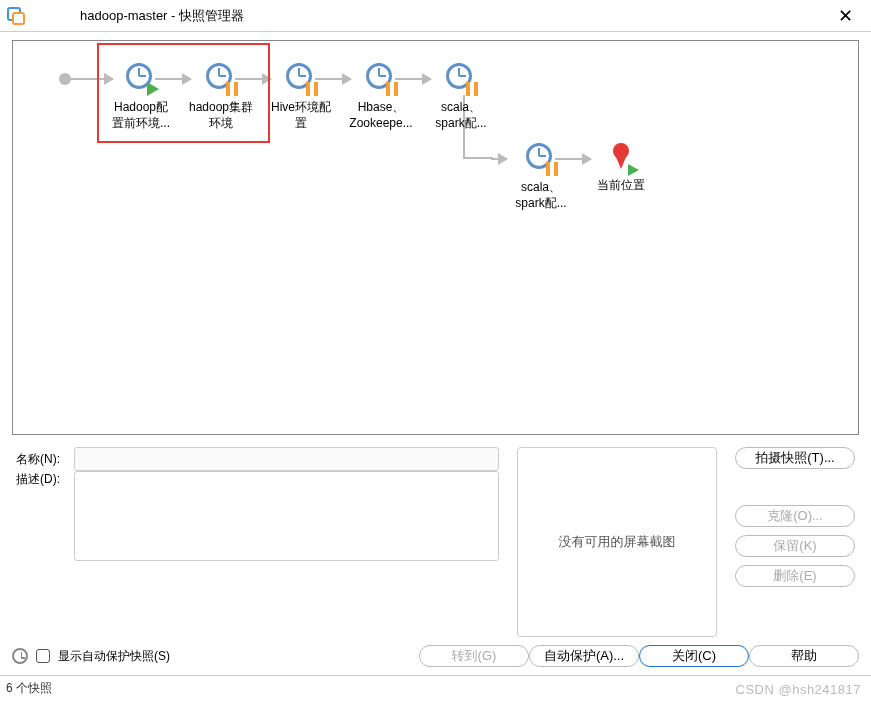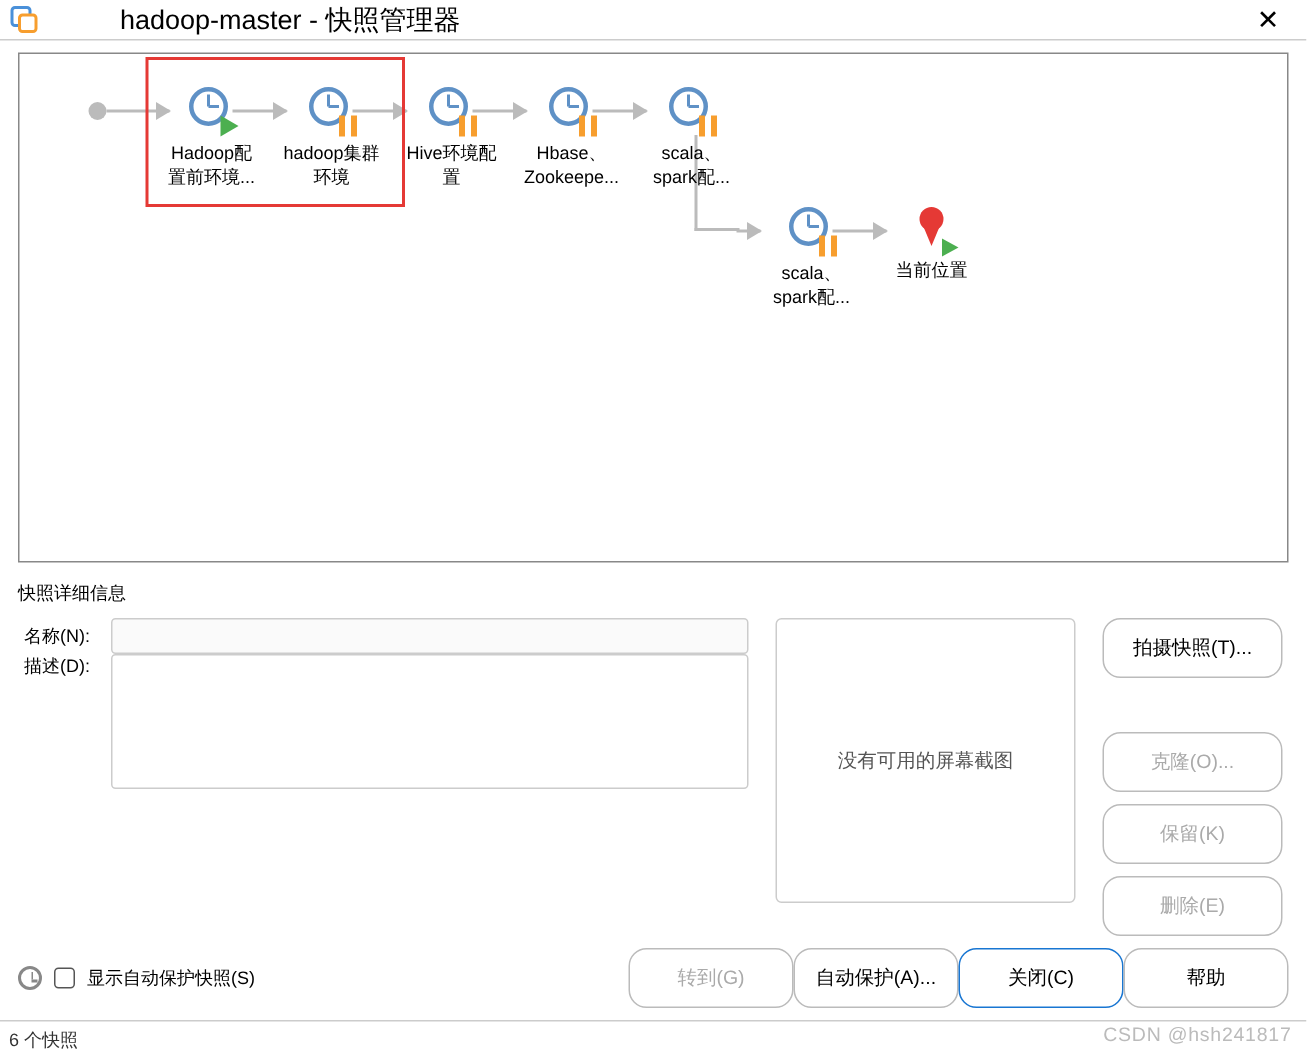--- a/index.html
+++ b/index.html
@@ -20,21 +20,21 @@
       display: flex;
       align-items: center;
       padding: 0 8px 0 6px;
       background: #fff;
     }
     .app-icon {
       width: 20px; height: 20px;
       display: inline-flex; align-items: center; justify-content: center;
       margin-right: 6px;
     }
-    .title-text { font-size: 18px; padding-left: 48px; }
+    .title-text { font-size: 13px; padding-left: 48px; }
     .title-close { margin-left: auto; font-size: 18px; padding: 2px 10px; cursor: pointer; }
     .tree-area {
       flex: 1 0 auto;
       height: 340px;
       border: 1px solid #888;
       margin: 8px 12px 4px 12px;
       position: relative;
       overflow: hidden;
       background: #fff;
     }
@@ -125,21 +125,21 @@
       flex:1; height:24px; border:1px solid #ccc; background:#fafafa; border-radius:3px;
     }
     .row .field.desc { height: 90px; background:#fff; }
     .thumb {
       width: 200px; height: 190px; border:1px solid #ccc; border-radius:4px;
       display:flex; align-items:center; justify-content:center;
       color:#555; font-size:13px;
     }
     .side-buttons { width: 120px; display:flex; flex-direction:column; gap:8px; padding-top:0; }
     .btn {
-      height:40px; border:1px solid #bbb; background:#fff; border-radius:12px;
+      height:22px; border:1px solid #bbb; background:#fff; border-radius:12px;
       font-size:13px; cursor:pointer;
       display:flex; align-items:center; justify-content:center;
     }
     .btn.disabled { color:#aaa; }
     .bottom-bar {
       margin: 2px 12px 8px 12px;
       display:flex; align-items:center; gap:8px;text-align:right;
     }
     .clock-small { width:16px; height:16px; border:2px solid #888; border-radius:50%; position:relative; }
     .clock-small::before { content:""; position:absolute; width:1.5px; height:5px; background:#888; left:6.5px; top:2px; }
@@ -220,21 +220,20 @@
   </div>
   <div class="snap-node" style="left:568px; top:102px;">
     <span class="pin-icon"><span class="pin-head"></span><span class="pin-point"></span><span class="pin-play"></span></span>
     <span class="snap-label">当前位置</span>
   </div>
 
   <div class="highlight-box"></div>
 </div>
 
 <div class="details">
-  <div class="details-title">快照详细信息</div>
   <div class="details-grid">
     <div class="fields">
       <div class="row">
         <label>名称(N):</label>
         <div class="field" value=""></div>
       </div>
       <div class="row" style="align-items:flex-start;">
         <label>描述(D):</label>
         <div class="field desc" value=""></div>
       </div>

